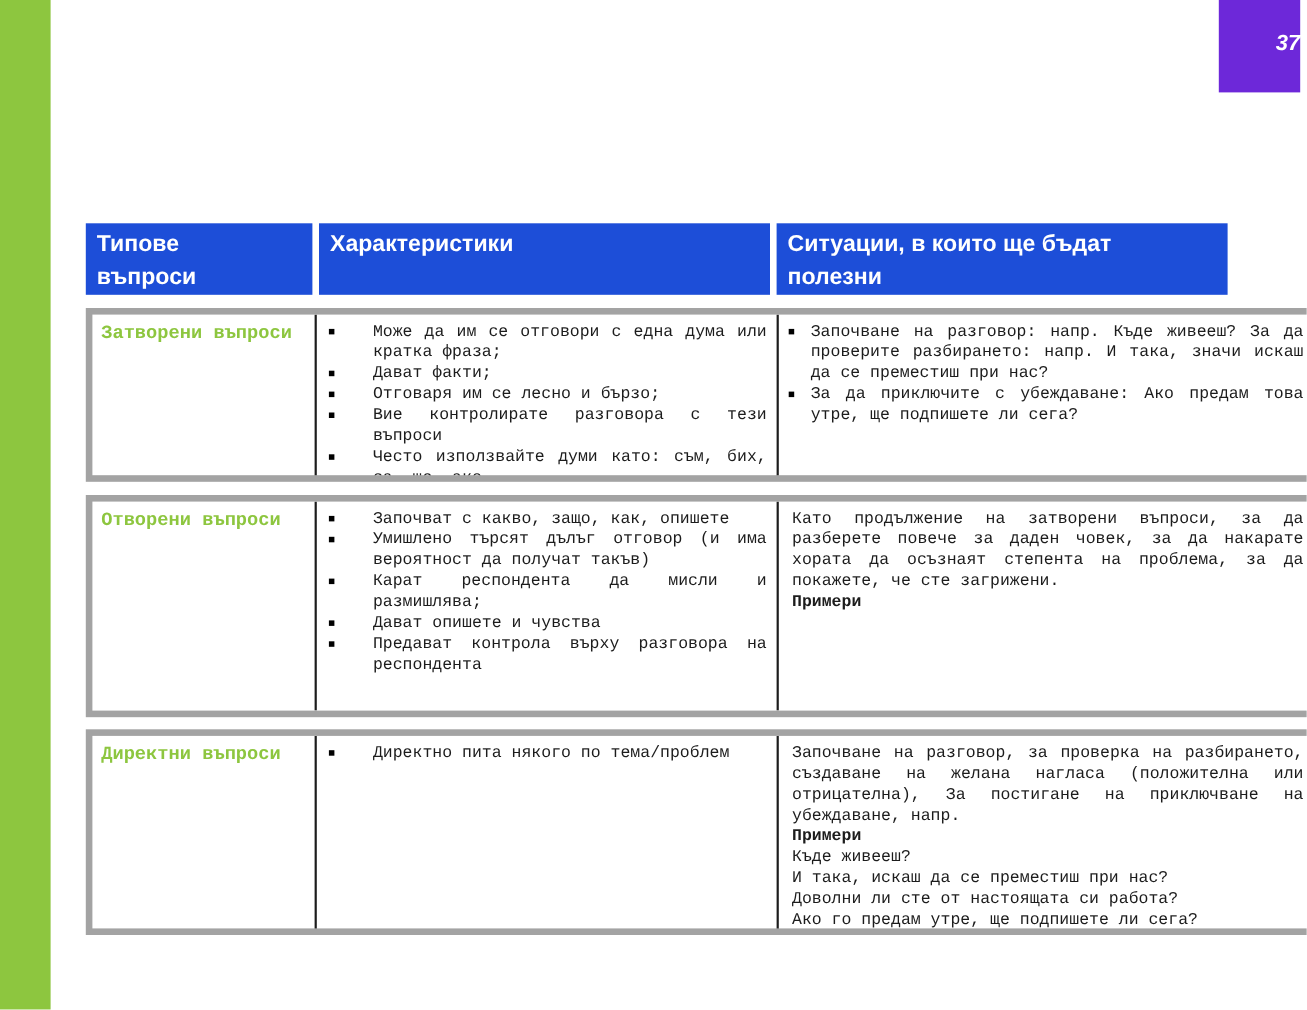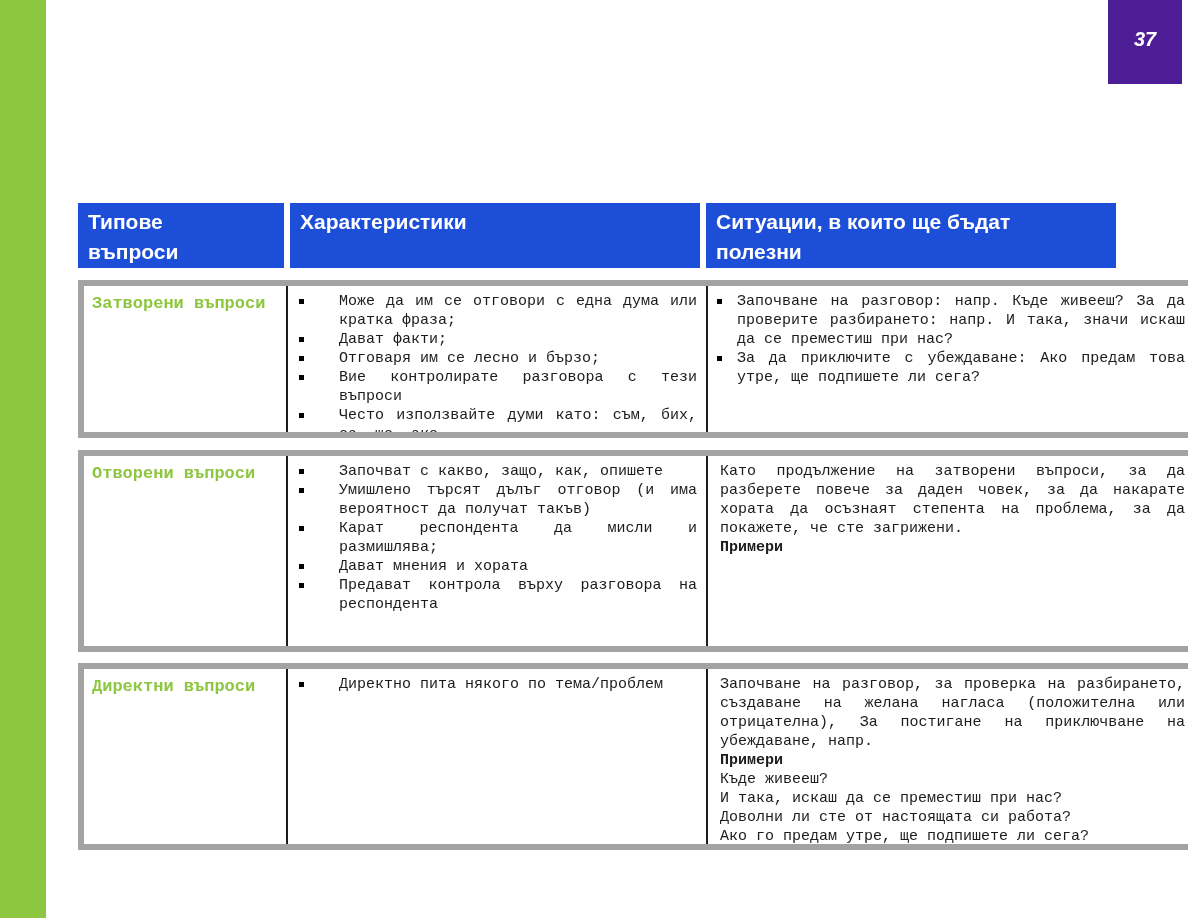--- a/index.html
+++ b/index.html
@@ -20,26 +20,26 @@
   .sidebar {
     position: absolute;
     left: 0; top: 0;
     width: 46px; height: 918px;
     background: #8dc63f;
   }
   .page-num-box {
     position: absolute;
     top: 0; right: 6px;
     width: 74px; height: 84px;
-    background: #4c1d95;
+    background: #6d28d9;
     color: #ffffff;
     font-weight: bold;
     font-style: italic;
     font-size: 20px;
-    text-align: center;
+    text-align: right;
     box-sizing: border-box;
     padding-top: 28px;
   }
 
   
   .tbl-header {
     position: absolute;
     left: 78px; top: 203px;
     width: 1038px; height: 65px;
     display: grid;
@@ -186,21 +186,21 @@
     </div>
   </div>
 
   <div class="row row-2">
     <div class="c1">Отворени въпроси</div>
     <div class="c2">
       <ul class="bullets">
           <li>Започват с какво, защо, как, опишете</li>
           <li>Умишлено търсят дълъг отговор (и има вероятност да получат такъв)</li>
           <li>Карат респондента да мисли и размишлява;</li>
-          <li>Дават мнения и хората</li>
+          <li>Дават опишете и чувства</li>
           <li>Предават контрола върху разговора на респондента</li>
         </ul>
     </div>
     <div class="c3">
       <div class="situations-text">
         <p class="intro">Като продължение на затворени въпроси, за да разберете повече за даден човек, за да накарате хората да осъзнаят степента на проблема, за да покажете, че сте загрижени.</p>
         <p class="examples-label">Примери</p>
       </div>
     </div>
   </div>

